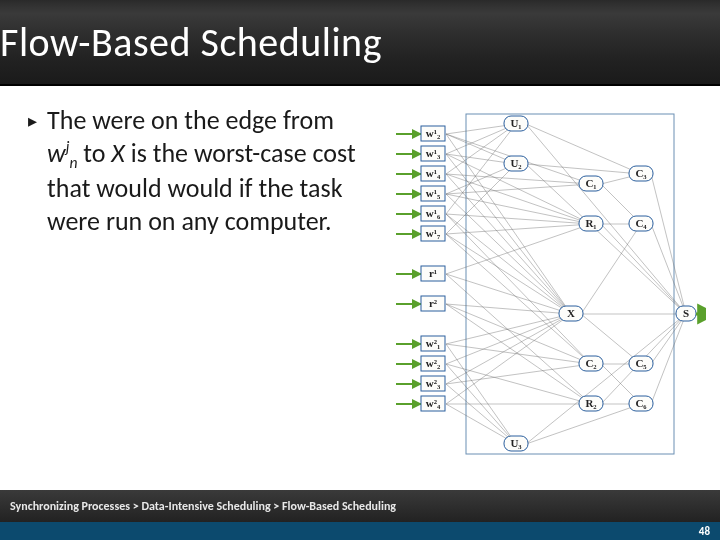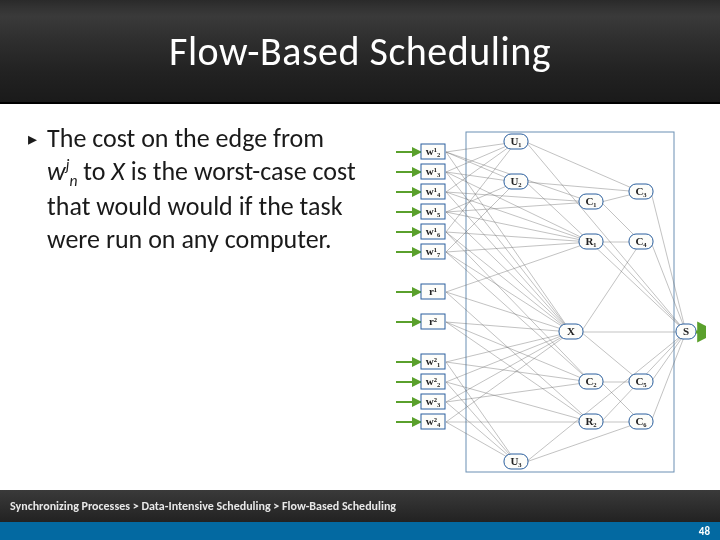--- a/index.html
+++ b/index.html
@@ -5,28 +5,27 @@
   * { margin: 0; padding: 0; box-sizing: border-box; }
   body {
     width: 720px;
     height: 540px;
     background: #fff;
     font-family: Calibri, "Segoe UI", Arial, sans-serif;
     position: relative;
     overflow: hidden;
   }
   .title-bar {
-    height: 104px;
+    height: 86px;
     background: linear-gradient(to bottom,
       #2a2a2a 0%, #333 8%, #3a3a3a 16%,
       #2e2e2e 40%, #222 70%, #1a1a1a 100%);
     border-bottom: 2px solid #000;
     display: flex;
     align-items: center;
-    justify-content: center;
   }
   .title-text {
     color: #fff;
     font-size: 40px;
     font-weight: 400;
     letter-spacing: 0.5px;
   }
   .body-area {
     position: relative;
     height: 418px;
@@ -112,21 +111,21 @@
     color: #e8e8e8;
     font-size: 12px;
     font-weight: 600;
   }
   .page-num-bar {
     position: absolute;
     bottom: 0;
     left: 0;
     right: 0;
     height: 18px;
-    background: #0369a1;
+    background: #0c4a6e;
     display: flex;
     align-items: center;
     justify-content: flex-end;
     padding-right: 10px;
   }
   .page-num {
     color: #fff;
     font-size: 11px;
     font-weight: 700;
   }
@@ -136,21 +135,21 @@
 
 <div class="title-bar">
   <div class="title-text">Flow-Based Scheduling</div>
 </div>
 
 <div class="body-area">
 
   <div class="bullet-block">
     <div class="bullet-marker">▸</div>
     <div class="bullet-text">
-      <span>The cost on the edge from </span><i>w</i><sup>j</sup><sub>n</sub><span> to </span><i>X</i><span> is the worst-case cost that would would if the task were run on any computer.</span>
+      <span>The were on the edge from </span><i>w</i><sup>j</sup><sub>n</sub><span> to </span><i>X</i><span> is the worst-case cost that would would if the task were run on any computer.</span>
     </div>
   </div>
 
   <div class="figure-wrap">
     <svg class="figure-border" viewBox="0 0 340 360">
       <defs>
         <marker id="arrow-green" viewBox="0 0 10 10" refX="9" refY="5" markerWidth="5" markerHeight="5" orient="auto">
           <path d="M0 0 L10 5 L0 10 z" fill="#5aa02c"></path>
         </marker>
         <marker id="arrow-green-wide" viewBox="0 0 10 10" refX="8" refY="5" markerWidth="7" markerHeight="9" orient="auto">

